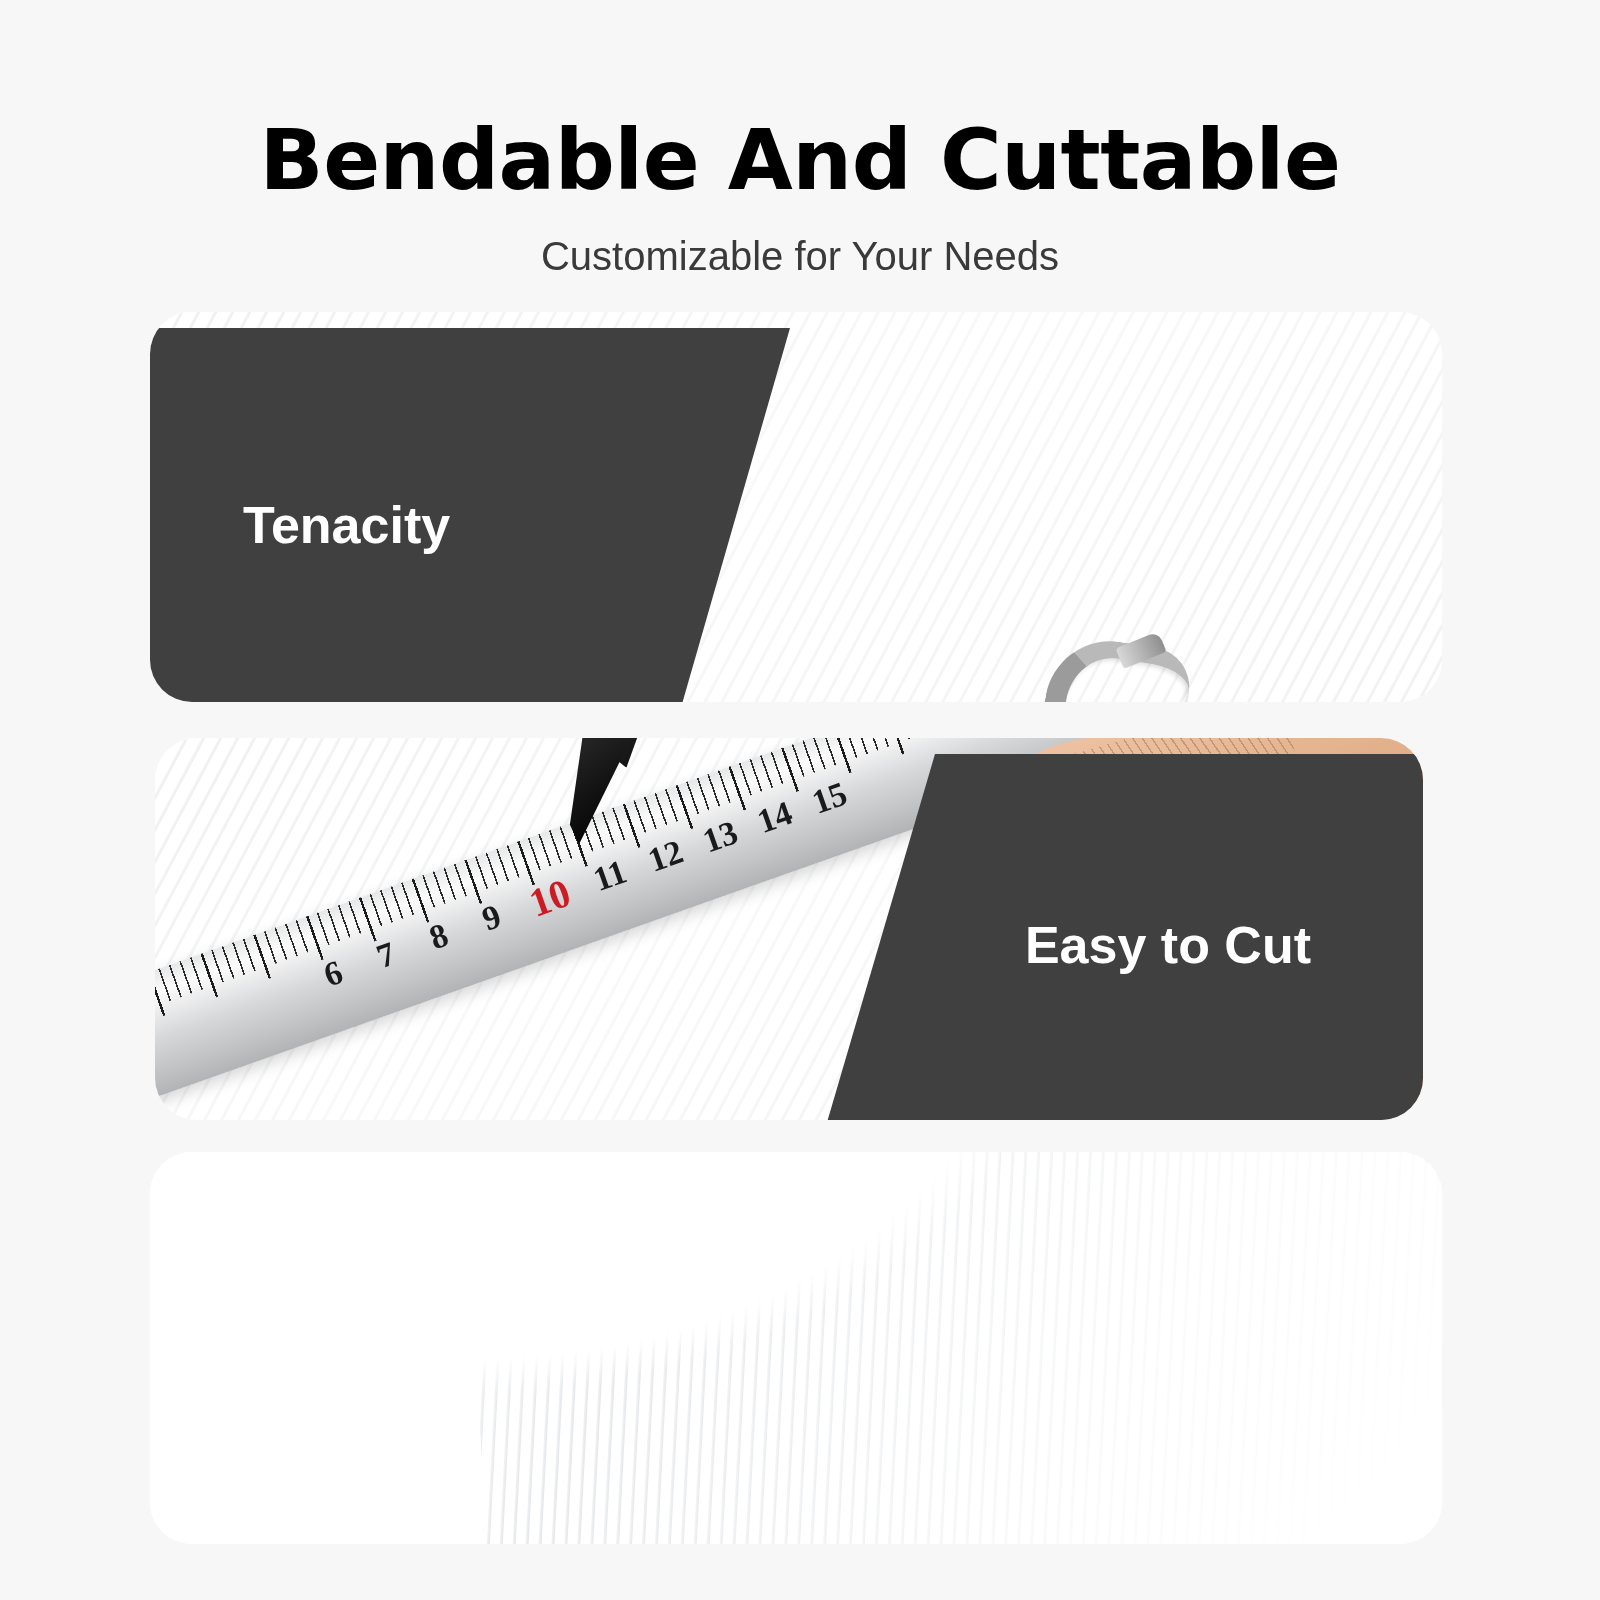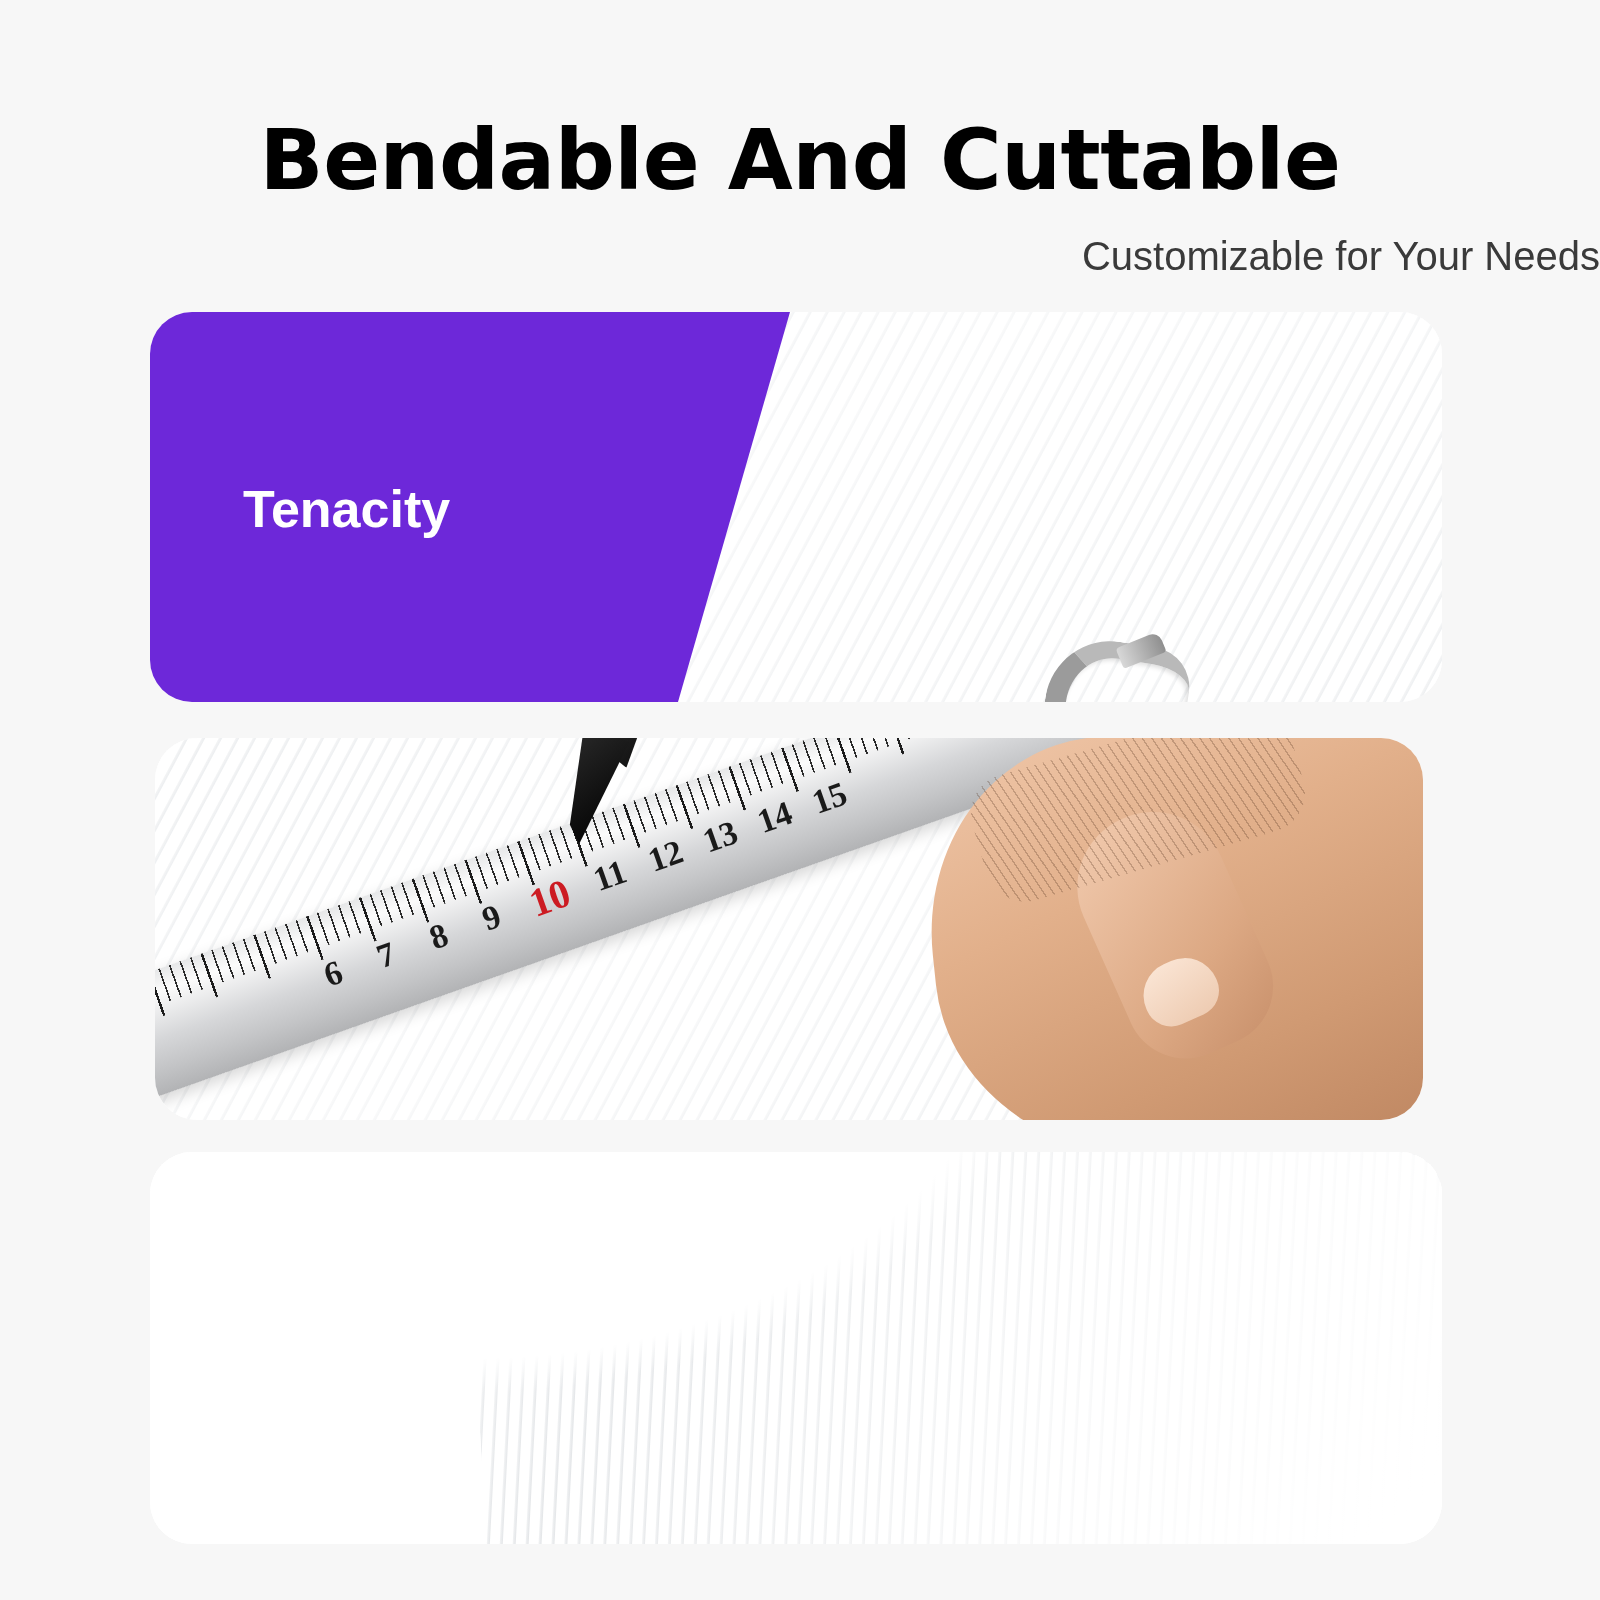--- a/index.html
+++ b/index.html
@@ -21,21 +21,21 @@
     font-size:84px;
     font-weight:bold;
     letter-spacing:-0.5px;
     color:#000000;
     font-family:"DejaVu Sans", sans-serif;
     line-height:1.0;
     white-space:nowrap;
   }
   #subtitle{
     position:absolute;left:0;top:232px;width:1600px;
-    text-align:right;
+    text-align:center;
     font-size:40px;
     font-weight:400;
     color:#3a3a3a;
     font-family:"Liberation Sans", sans-serif;
     line-height:1.2;
   }
 
   
   .card{
     position:absolute;
@@ -65,22 +65,22 @@
       );
   }
   .ribbed-soft{
     position:absolute;inset:0;
     background:
       linear-gradient(150deg, rgba(255,255,255,.0) 0%, rgba(255,255,255,.55) 45%, rgba(255,255,255,.1) 100%);
   }
 
   
   .orange-panel{
-    position:absolute;top:0;height:100%;
-    background:#6d28d9;
+    position:absolute;top:16px;height:100%;
+    background:#404040;
   }
   .orange-left{
     left:0;width:640px;
     clip-path:polygon(0 0, 100% 0, calc(100% - 112px) 100%, 0 100%);
   }
   .orange-right{
     right:0;width:600px;
     clip-path:polygon(112px 0, 100% 0, 100% 100%, 0 100%);
   }
 
@@ -263,20 +263,23 @@
       <div id="knife-body"></div>
       <div id="knife-blade"></div>
     </div>
 
     <div id="hand-2"></div>
     <div id="hand-2-finger"></div>
     <div id="hand-2-nail"></div>
     <div id="arm-hair"></div>
   </div>
 
+  <div class="orange-panel orange-right">
+    <div class="card-label" id="label-2">Easy to Cut</div>
+  </div>
 </div>
 
 <div class="card" id="card-3">
 
   <div class="photo">
     <div id="bend-scene">
       <div id="bend-strip"></div>
       <div id="bend-sheen"></div>
     </div>
   </div>

